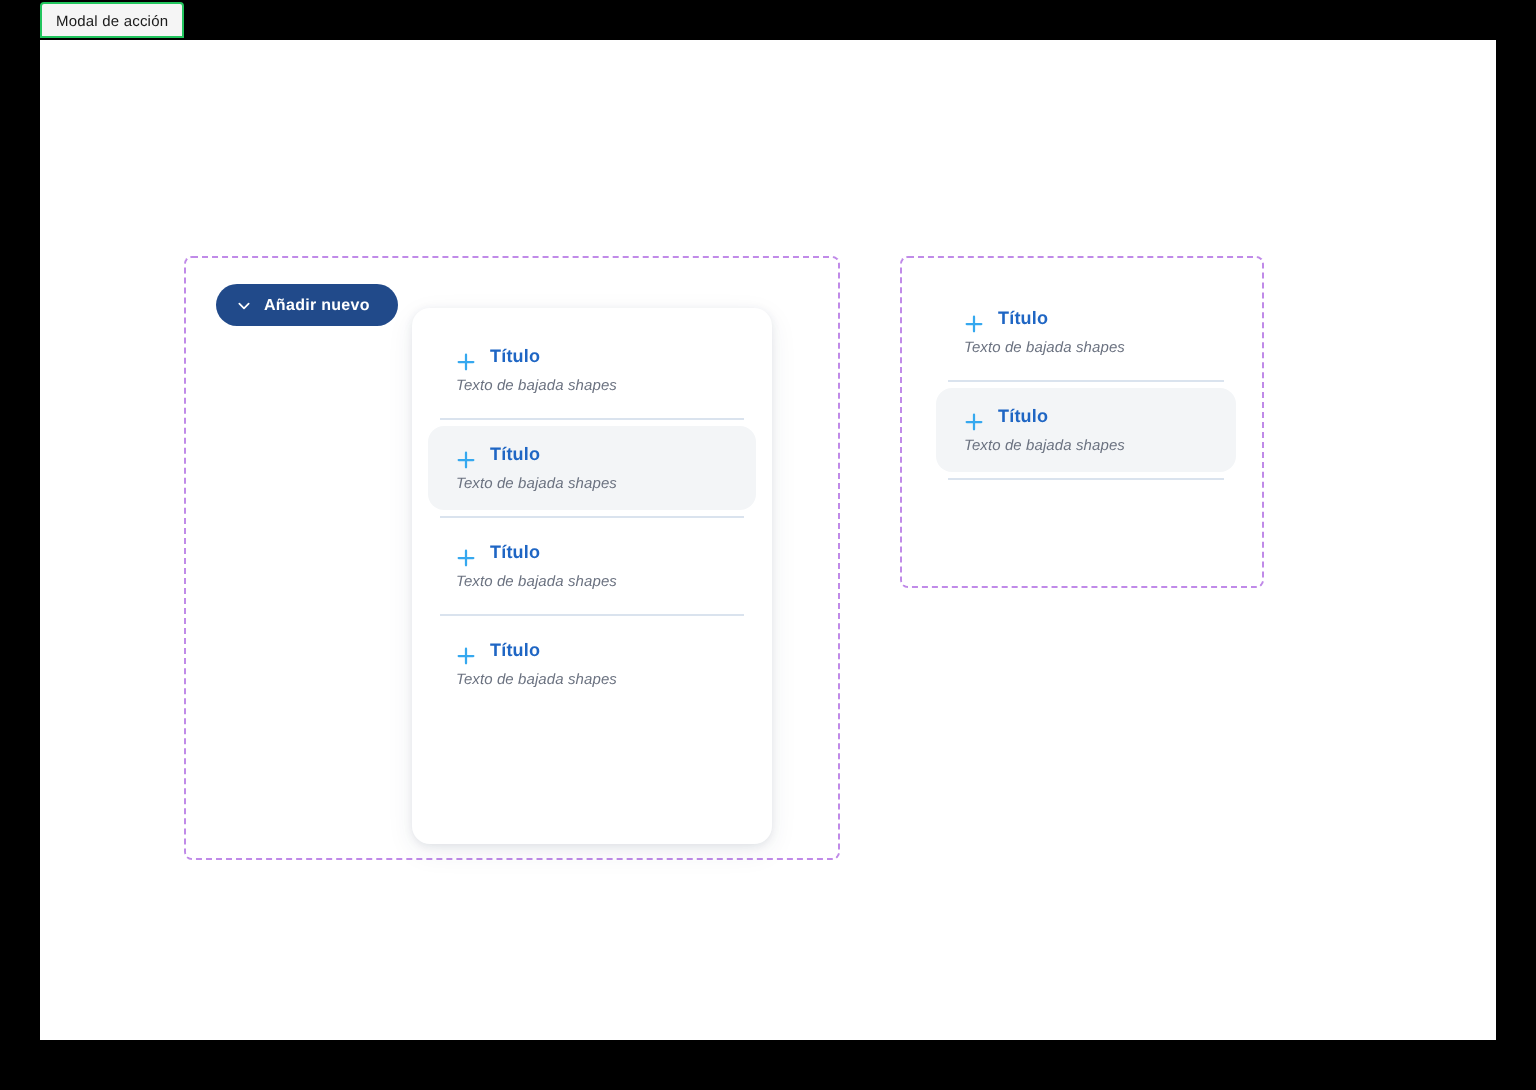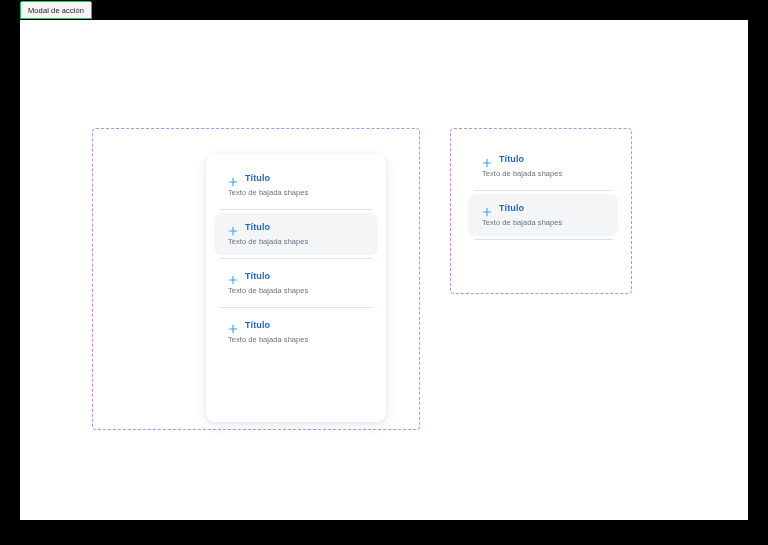--- a/index.html
+++ b/index.html
@@ -129,20 +129,21 @@
     color: #1f66c4;
     letter-spacing: 0.1px;
     line-height: 1;
   }
   .item-desc {
     font-size: 7.5px;
     color: #6b7280;
     letter-spacing: 0.05px;
     line-height: 1.2;
     padding-left: 0;
+    font-style: italic;
   }
 
   .divider {
     height: 1px;
     background: #dae3ee;
     margin: 3px 14px;
   }
   .divider.hidden { visibility: hidden; }
 </style>
 </head>
@@ -152,20 +153,28 @@
   <div class="tab">
     <span>Modal de acción</span>
   </div>
 </div>
 
 <div class="viewport">
   <div class="stage">
 
     <div class="dashed-box" id="left-dashed">
 
+      <button class="add-button">
+        <span class="chev">
+          <svg viewBox="0 0 12 12" width="8" height="8" aria-hidden="true">
+            <path d="M2.5 4.3 L6 7.8 L9.5 4.3" fill="none" stroke="#ffffff" stroke-width="1.3" stroke-linecap="round" stroke-linejoin="round"></path>
+          </svg>
+        </span>
+        <span>Añadir nuevo</span>
+      </button>
 
       <div class="list-card" id="left-card">
         <div class="items" id="left-items">
             <div class="item-wrap">
               <div class="list-item">
                 <div class="item-head">
                   <span class="plus"><svg viewBox="0 0 12 12" width="10" height="10" aria-hidden="true">
                       <path d="M6 1.6 V10.4 M1.6 6 H10.4" fill="none" stroke="#35a8ef" stroke-width="1.35" stroke-linecap="round"></path>
                     </svg></span>
                   <span class="item-title">Título</span>

